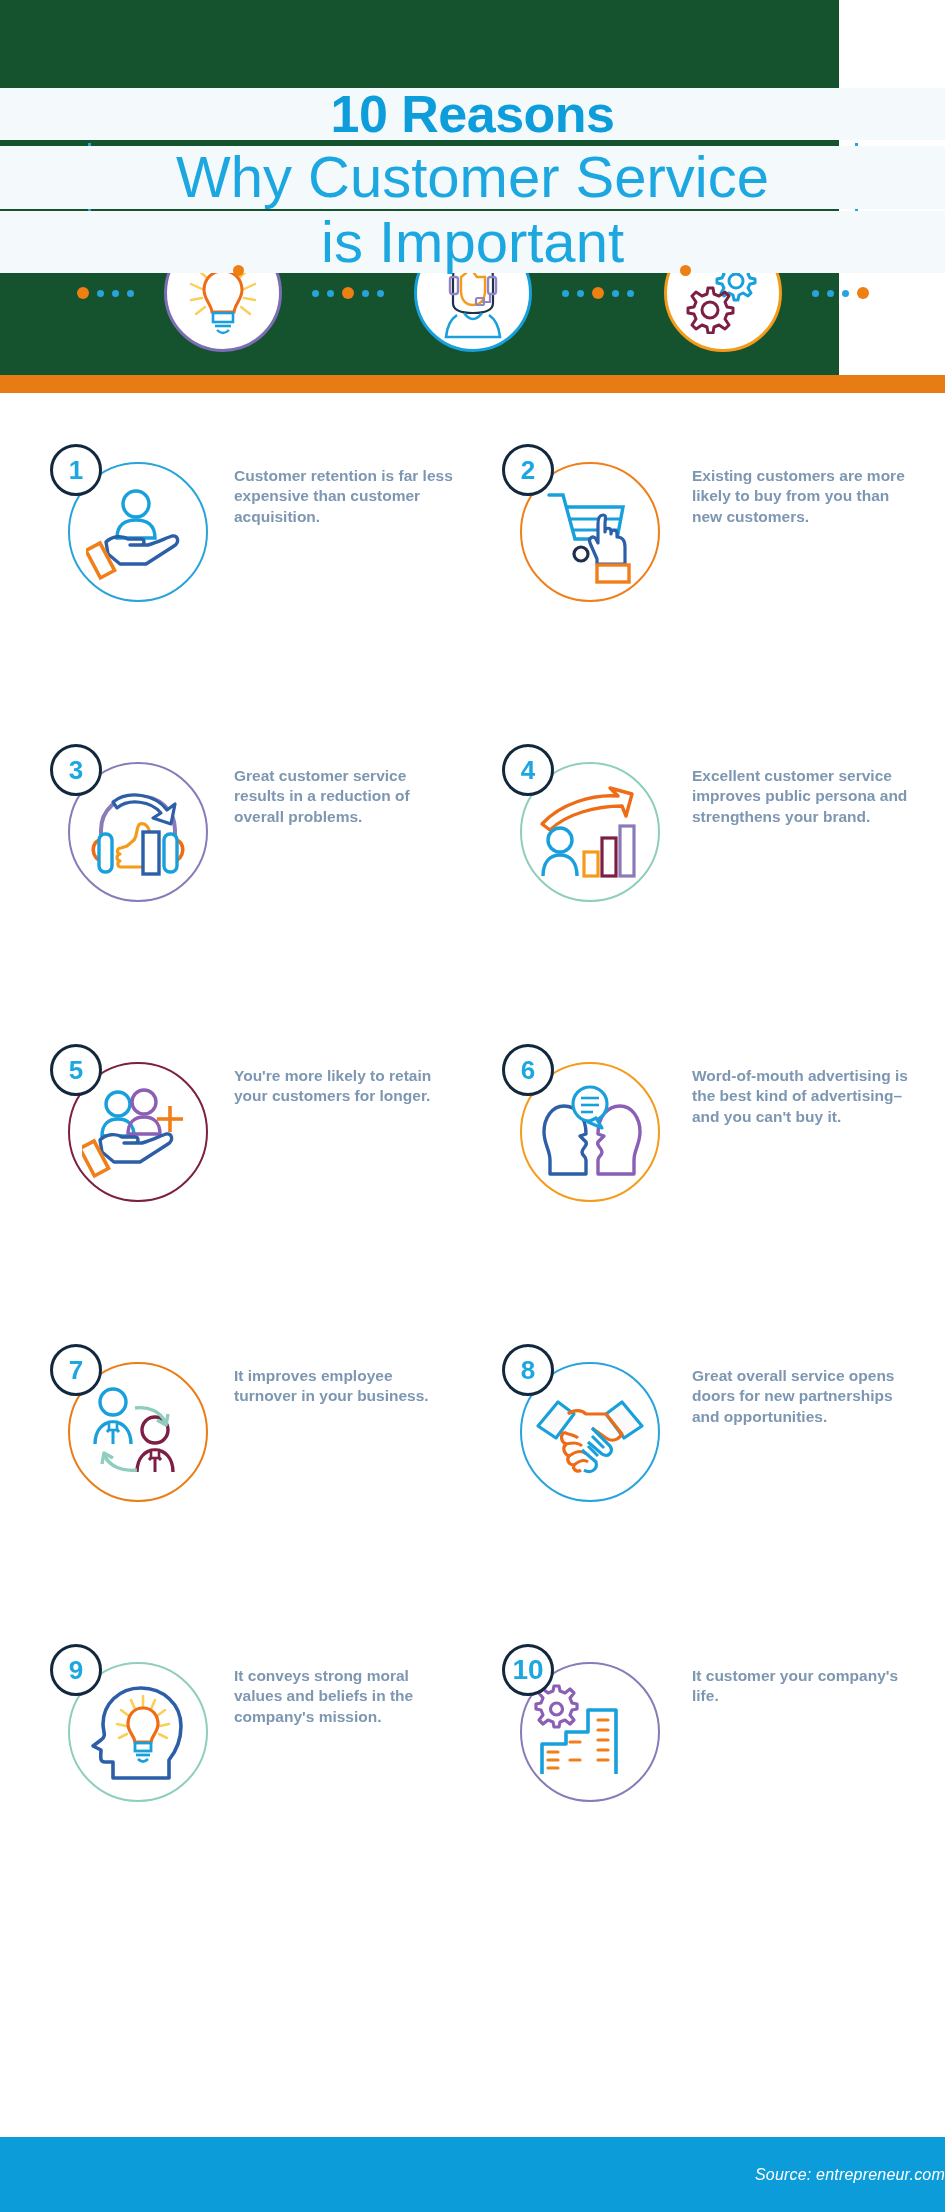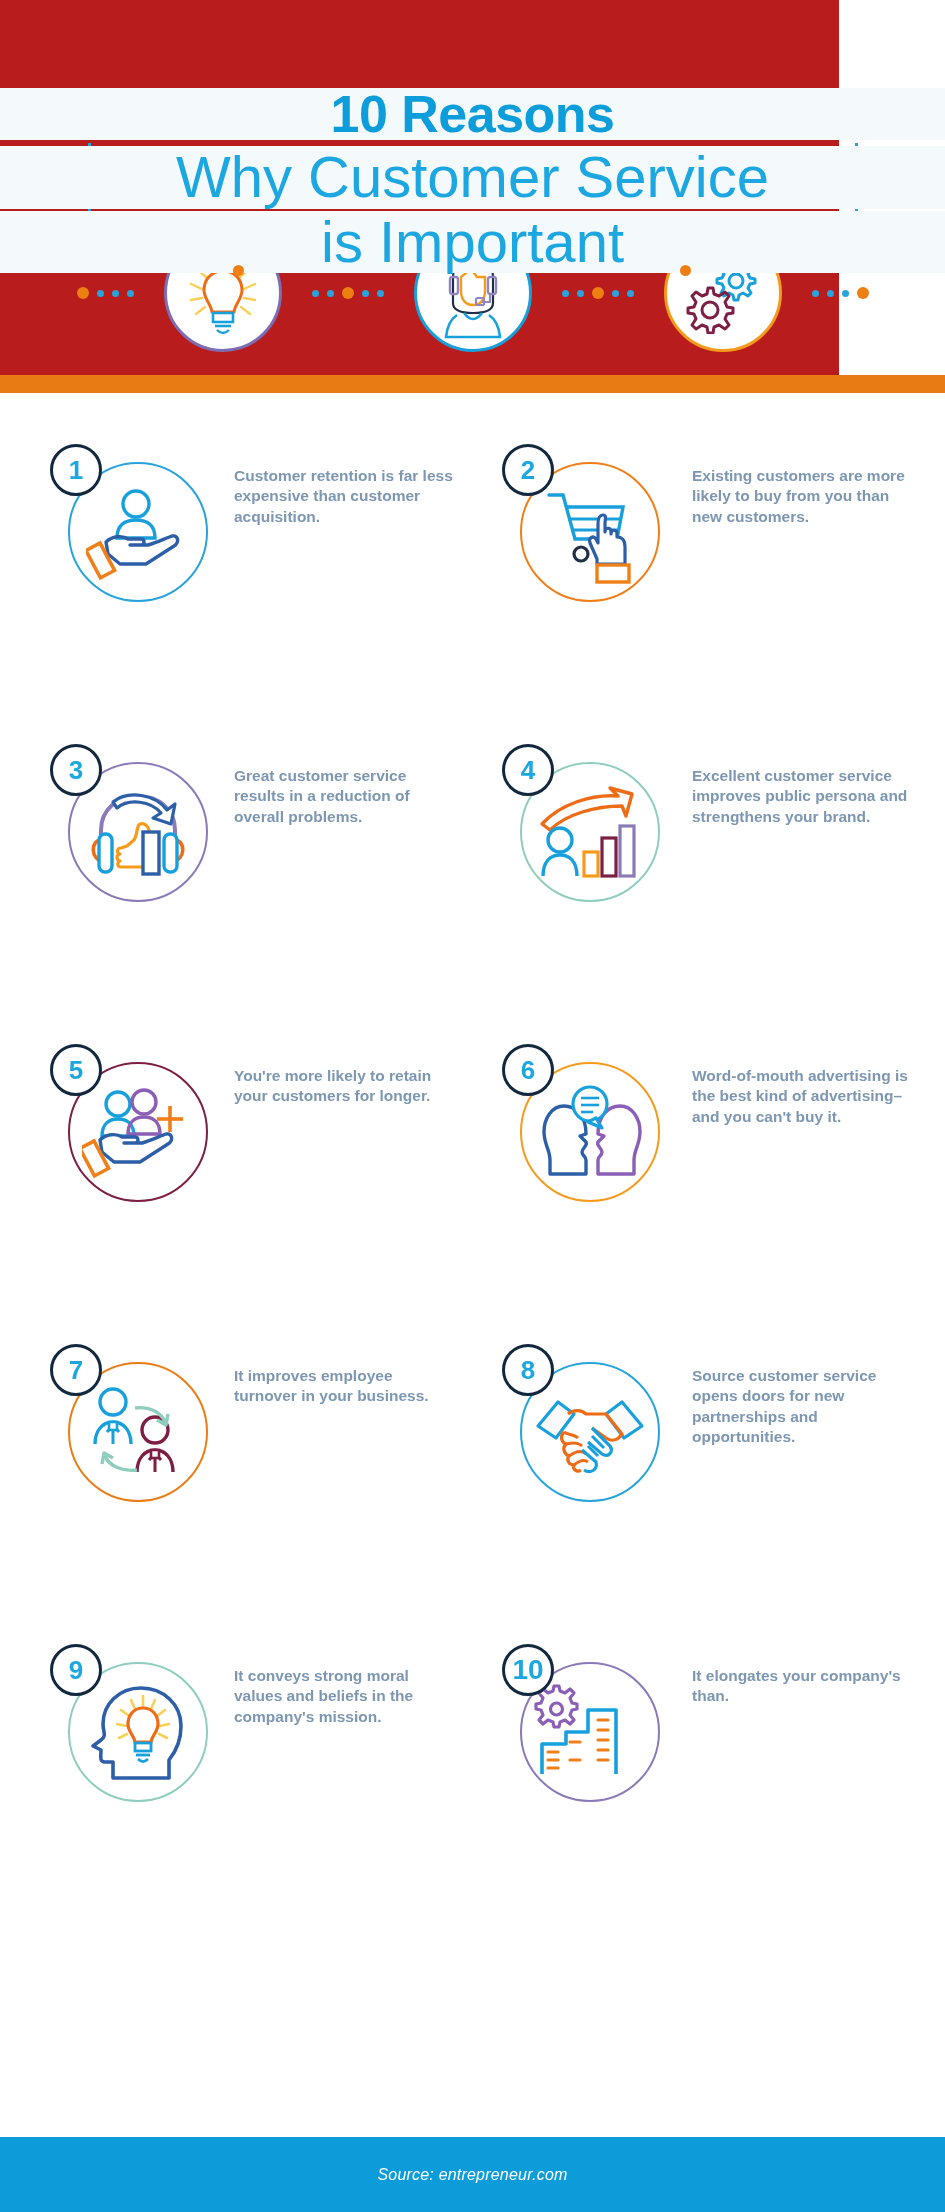--- a/index.html
+++ b/index.html
@@ -7,21 +7,21 @@
   body {
     background:#ffffff;
     font-family:"Liberation Sans", sans-serif;
     position:relative;
     overflow:hidden;
   }
 
   
   .header {
     position:absolute; left:0; top:0; width:839px; height:375px;
-    background:#b91c1c;
+    background:#14532d;
   }
   .title-frame {
     position:absolute; left:88px; top:120px; width:770px; height:145px;
     border:3px dotted #29a3dc;
     border-image:none;
   }
   .title-block {
     position:absolute; left:0; top:88px; width:945px;
     text-align:center; z-index:3;
   }
@@ -97,21 +97,21 @@
     padding-top:36px; padding-left:14px; padding-right:18px;
     color:#7d97b2; font-size:15.5px; line-height:1.32;
     font-weight:700;
   }
   .item-text.r { padding-left:20px; padding-right:24px; }
 
   
   .footer {
     position:absolute; left:0; bottom:0; width:945px; height:75px;
     background:#0c9cd9;
-    display:flex; align-items:center; justify-content:center;
+    display:flex; align-items:center; justify-content:flex-end;
   }
   .footer span {
     color:#ffffff; font-size:16px; font-style:italic; font-weight:300;
     letter-spacing:0.2px;
   }
   svg { display:block; }
 </style>
 </head>
 <body>
 
@@ -361,21 +361,21 @@
             <path d="M34 26 C40 21 48 22 52 26 L72 26 L88 46 C84 52 78 54 72 50 L58 40" fill="none" stroke="#ef6c16" stroke-width="3.2" stroke-linejoin="round"></path>
             <path d="M30 44 C26 48 27 54 32 56 C28 60 30 66 35 68 C32 72 35 77 40 77 C38 81 43 85 47 82" fill="none" stroke="#ef6c16" stroke-width="3.2" stroke-linejoin="round"></path>
             <path d="M44 50 C40 46 34 47 30 44 M48 58 C44 54 38 55 32 56 M52 66 C48 62 42 63 35 68 M54 74 C50 71 45 73 40 77" fill="none" stroke="#ef6c16" stroke-width="3"></path>
             <path d="M58 40 L76 58 C80 64 74 70 68 66 L54 54" fill="none" stroke="#18a0dc" stroke-width="3.2"></path>
             <path d="M50 82 C56 86 64 82 62 74 L48 62" fill="none" stroke="#18a0dc" stroke-width="3.2"></path>
             <path d="M58 48 L70 60 M54 58 L64 68" fill="none" stroke="#18a0dc" stroke-width="3"></path>
           </svg>
         </div>
         <div class="num-badge">8</div>
       </div>
-      <div class="item-text r">Source customer service opens doors for new partnerships and opportunities.</div>
+      <div class="item-text r">Great overall service opens doors for new partnerships and opportunities.</div>
     </div>
   </div>
 
   <div class="row">
     <div class="cell">
       <div class="badge-wrap">
         <div class="icon-circle" style="border:2.5px solid #8fcdbe;">
           <svg width="110" height="100" viewBox="0 0 110 100">
             <path d="M86 96 L86 78 C94 68 98 56 98 44 C98 22 80 6 58 6 C36 6 20 22 20 42 C20 50 24 54 18 58 L10 64 L18 68 C18 74 16 80 22 80 L30 80 L30 96 Z" fill="#ffffff" stroke="#2c5fa8" stroke-width="3.6" stroke-linejoin="round"></path>
             <g stroke="#fbcf55" stroke-width="2.6" stroke-linecap="round">
@@ -418,21 +418,21 @@
               <line x1="36" y1="60" x2="46" y2="60"></line>
               <line x1="36" y1="78" x2="46" y2="78"></line>
               <line x1="14" y1="70" x2="24" y2="70"></line>
               <line x1="14" y1="78" x2="24" y2="78"></line>
               <line x1="14" y1="86" x2="24" y2="86"></line>
             </g>
           </svg>
         </div>
         <div class="num-badge wide">10</div>
       </div>
-      <div class="item-text r">It elongates your company's than.</div>
+      <div class="item-text r">It customer your company's life.</div>
     </div>
   </div>
 
 </div>
 
 <div class="footer">
   <span>Source: entrepreneur.com</span>
 </div>
 
 </body></html>

